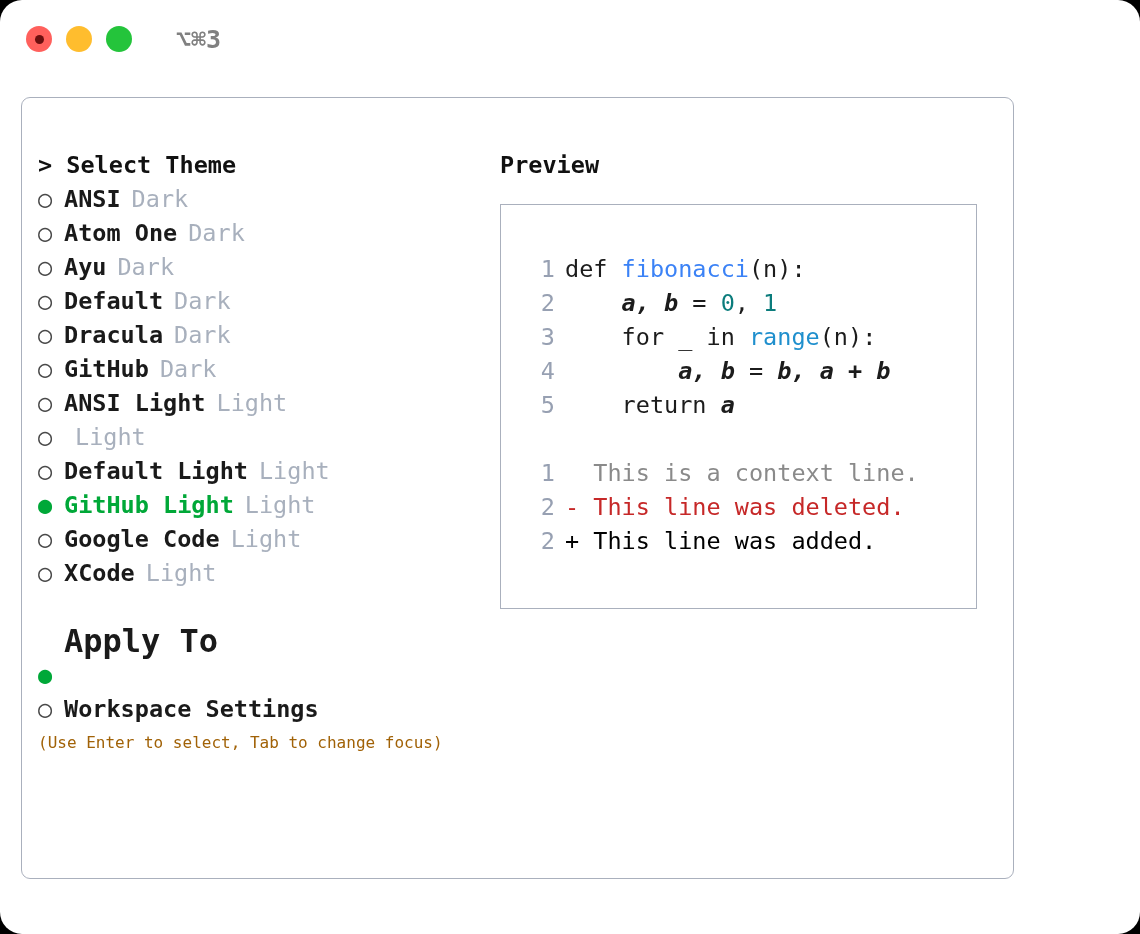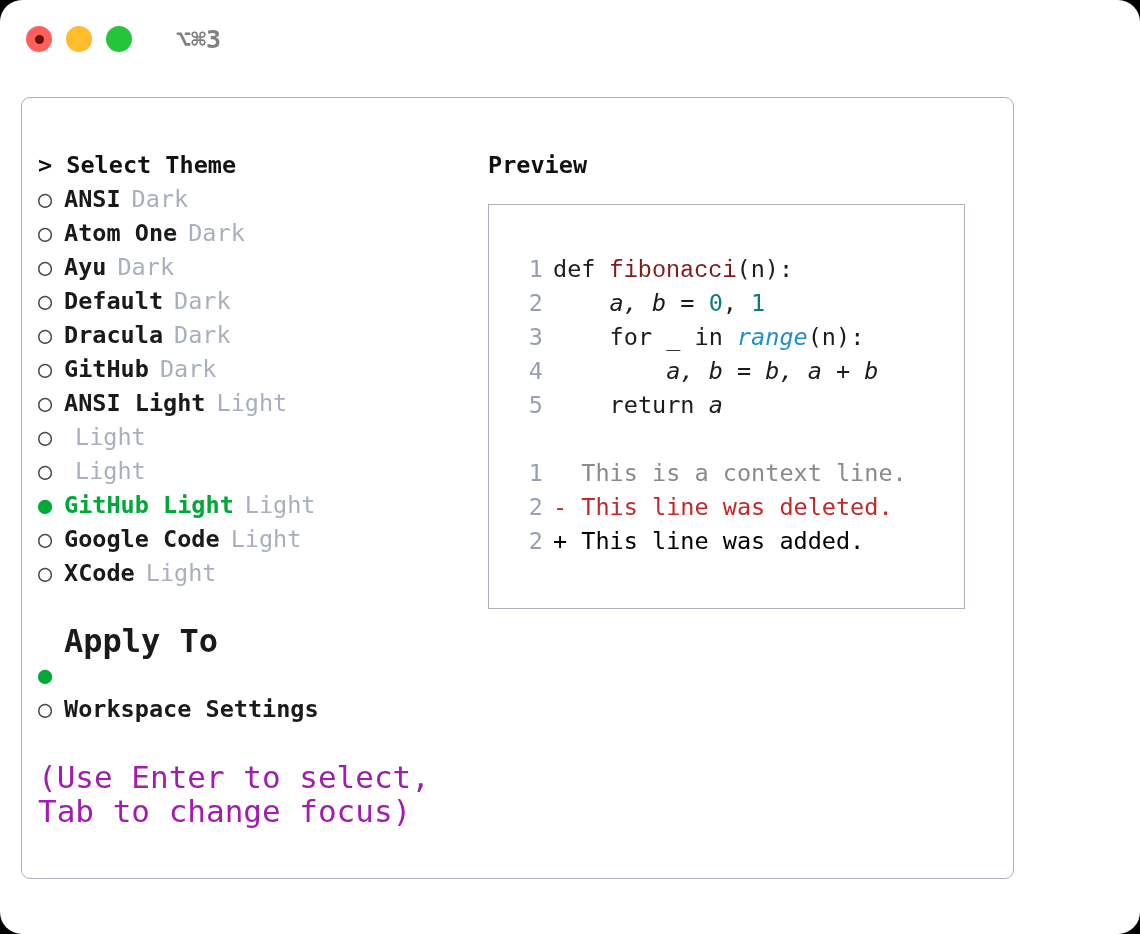--- a/index.html
+++ b/index.html
@@ -117,32 +117,31 @@
   .apply-head {
     font-size: 32px;
     font-weight: bold;
     color: #1a1a1a;
     line-height: 34px;
     padding-left: 26px;
     white-space: pre;
   }
 
   .hint {
-    margin-top: 34px;
-    font-size: 31px;
-    line-height: 34px;
-    color: #a21caf;
+    font-size: 16px;
+    line-height: 34px;
+    color: #a16207;
     width: 410px;
     white-space: pre-wrap;
   }
 
   
   .right-col {
     position: absolute;
-    left: 466px; top: 50px;
+    left: 478px; top: 50px;
     width: 500px;
   }
   .preview-title {
     font-size: 23.5px;
     font-weight: bold;
     color: #111111;
     line-height: 34px;
   }
   .code-box {
     margin-top: 22px;
@@ -167,24 +166,24 @@
     color: #97a0b2;
     padding-right: 0;
     margin-left: 18px;
   }
   .ltext {
     margin-left: 10px;
     color: #1c1c1c;
   }
   .blank-line { height: 34px; }
 
-  .tok-fn   { color: #7f1d1d; font-family: Liberation Mono, monospace; }
+  .tok-fn   { color: #3b82f6; }
   .tok-num  { color: #0b7c7c; }
-  .tok-bi   { color: #1f8fcd; font-style: italic; }
-  .tok-var  { font-style: italic; }
+  .tok-bi   { color: #1f8fcd; }
+  .tok-var  { font-style: italic; font-weight: bold; }
 
   .diff-ctx { color: #8a8a8a; }
   .diff-del { color: #c62828; }
   .diff-add { color: #000000; }
 </style>
 </head>
 <body>
 
 <div id="app">
 
@@ -205,21 +204,21 @@
 
       <div id="theme-list">
           <div class="opt-row"><span class="marker">○</span><span class="opt-name">ANSI</span><span class="opt-kind">Dark</span></div>
           <div class="opt-row"><span class="marker">○</span><span class="opt-name">Atom One</span><span class="opt-kind">Dark</span></div>
           <div class="opt-row"><span class="marker">○</span><span class="opt-name">Ayu</span><span class="opt-kind">Dark</span></div>
           <div class="opt-row"><span class="marker">○</span><span class="opt-name">Default</span><span class="opt-kind">Dark</span></div>
           <div class="opt-row"><span class="marker">○</span><span class="opt-name">Dracula</span><span class="opt-kind">Dark</span></div>
           <div class="opt-row"><span class="marker">○</span><span class="opt-name">GitHub</span><span class="opt-kind">Dark</span></div>
           <div class="opt-row"><span class="marker">○</span><span class="opt-name">ANSI Light</span><span class="opt-kind">Light</span></div>
           <div class="opt-row"><span class="marker">○</span><span class="opt-kind">Light</span></div>
-          <div class="opt-row"><span class="marker">○</span><span class="opt-kind">Light</span></div>
+          <div class="opt-row"><span class="marker">○</span><span class="opt-name">Default Light</span><span class="opt-kind">Light</span></div>
           <div class="opt-row selected"><span class="marker on">●</span><span class="opt-name">GitHub Light</span><span class="opt-kind">Light</span></div>
           <div class="opt-row"><span class="marker">○</span><span class="opt-name">Google Code</span><span class="opt-kind">Light</span></div>
           <div class="opt-row"><span class="marker">○</span><span class="opt-name">XCode</span><span class="opt-kind">Light</span></div>
         </div>
 
       <div class="spacer-row"></div>
 
       <div class="apply-head">Apply To</div>
 
       <div id="apply-list">

